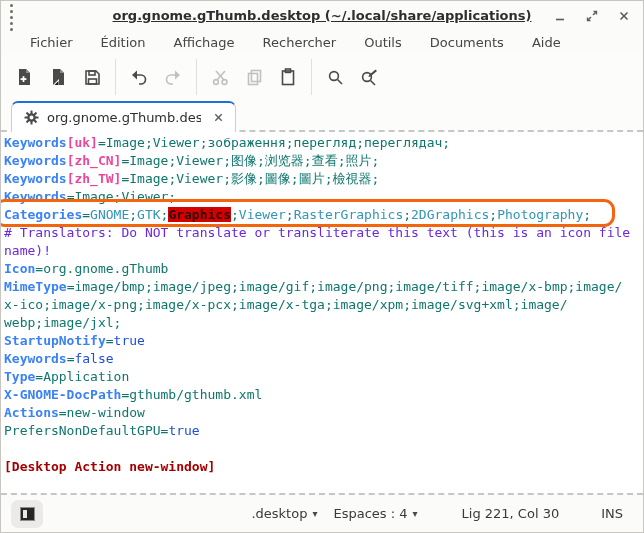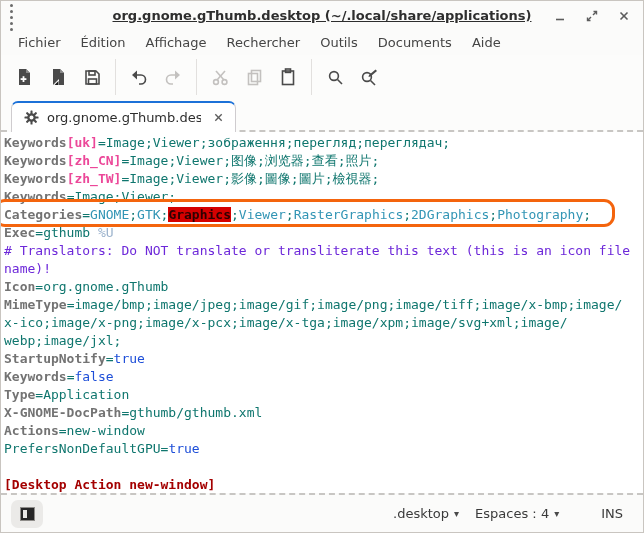--- a/index.html
+++ b/index.html
@@ -14,21 +14,21 @@
     height:29px; background:#fbfbfa; display:flex; align-items:center;
     position:relative;
   }
   .drag-dots { position:absolute; left:9px; top:3px; display:flex; flex-direction:column; gap:3px; }
   .drag-dots i { width:3px; height:3px; border-radius:50%; background:#6b6b6b; display:block; }
   .title { flex:1; text-align:center; font-size:13px; font-weight:bold; color:#2e2e2e;text-decoration:underline; }
   .win-controls { position:absolute; right:8px; top:0; height:29px; display:flex; align-items:center; gap:10px; }
   .win-btn { width:22px; height:22px; display:flex; align-items:center; justify-content:center; color:#5c5c5c; cursor:default; }
   .win-btn svg { stroke:#5c5c5c; }
   
-  .menubar { height:25px; background:#fbfbfa; display:flex; align-items:center; padding-left:8px; gap:2px; }
+  .menubar { height:25px; background:#fbfbfa; display:flex; align-items:center; padding-left:20px; gap:10px; }
   .menu-item { font-size:13px; color:#454545; padding:2px 9px; border-radius:4px; }
   
   .toolbar { height:44px; background:#fcfcfb; display:flex; align-items:center; padding-left:6px; }
   .tb-group { display:flex; align-items:center; }
   .tb-sep { width:1px; height:36px; background:#e2e0de; margin:0 6px; }
   .tb-btn { width:32px; height:32px; margin:0 1px; display:flex; align-items:center; justify-content:center; border-radius:5px; }
   .tb-btn svg { display:block; }
   .ic-dark { stroke:#4a4a4a; fill:none; stroke-width:1.6; }
   .ic-darkfill { fill:#4a4a4a; stroke:none; }
   .ic-dis { stroke:#c3c1bf; fill:none; stroke-width:1.6; }
@@ -44,21 +44,21 @@
   .tab-label { flex:1; font-size:13px; color:#2e2e2e; white-space:nowrap; overflow:hidden; }
   .tab-close { width:18px; height:18px; display:flex; align-items:center; justify-content:center; border-radius:4px; }
   
   .editor {
     position:relative; height:361px; background:#ffffff; overflow:hidden;
     font-family:"DejaVu Sans Mono","Liberation Mono",monospace;
     font-size:13px; line-height:18px; padding:2px 0 0 3px;
     cursor:text;
   }
   .line { height:18px; white-space:pre; }
-  .seg-k { color:#737373; font-weight:bold;margin-top:32px; }
+  .seg-k { color:#3b82f6; font-weight:bold;margin-top:32px; }
   .seg-g { color:#ec4899;font-weight:bold; }
   .seg-p { color:#0f766e; }
   .seg-v { color:#3295b5; }
   .seg-c { color:#6d28d9; }
   .seg-h { color:#9cb3cd; }
   .seg-b { color:#1d4ed8; }
   .seg-s { color:#a40000; font-weight:bold; }
   .seg-m { color:#2e0000; background:#d40000; font-weight:bold; }
   .annotation-ring {
     position:absolute; left:-7px; top:67px; width:621px; height:28px;
@@ -236,21 +236,20 @@
     </div>
   </div>
 
   <div class="editor">
     <div id="editor-content">
         <div class="line"><span class="seg-k">Keywords</span><span class="seg-g">[uk]</span><span class="seg-p">=Image;Viewer;зображення;перегляд;переглядач;</span></div>
         <div class="line"><span class="seg-k">Keywords</span><span class="seg-g">[zh_CN]</span><span class="seg-p">=Image;Viewer;图像;浏览器;查看;照片;</span></div>
         <div class="line"><span class="seg-k">Keywords</span><span class="seg-g">[zh_TW]</span><span class="seg-p">=Image;Viewer;影像;圖像;圖片;檢視器;</span></div>
         <div class="line"><span class="seg-k">Keywords</span><span class="seg-p">=Image;Viewer;</span></div>
         <div class="line"><span class="seg-k">Categories</span><span class="seg-p">=</span><span class="seg-v">GNOME</span><span class="seg-p">;</span><span class="seg-v">GTK</span><span class="seg-p">;</span><span class="seg-m">Graphics</span><span class="seg-p">;</span><span class="seg-v">Viewer</span><span class="seg-p">;</span><span class="seg-v">RasterGraphics</span><span class="seg-p">;</span><span class="seg-v">2DGraphics</span><span class="seg-p">;</span><span class="seg-v">Photography</span><span class="seg-p">;</span></div>
-        <div class="line"><span class="seg-k">Exec</span><span class="seg-p">=gthumb </span><span class="seg-h">%U</span></div>
         <div class="line"><span class="seg-c"># Translators: Do NOT translate or transliterate this text (this is an icon file</span></div>
         <div class="line"><span class="seg-c">name)!</span></div>
         <div class="line"><span class="seg-k">Icon</span><span class="seg-p">=org.gnome.gThumb</span></div>
         <div class="line"><span class="seg-k">MimeType</span><span class="seg-p">=image/bmp;image/jpeg;image/gif;image/png;image/tiff;image/x-bmp;image/</span></div>
         <div class="line"><span class="seg-p">x-ico;image/x-png;image/x-pcx;image/x-tga;image/xpm;image/svg+xml;image/</span></div>
         <div class="line"><span class="seg-p">webp;image/jxl;</span></div>
         <div class="line"><span class="seg-k">StartupNotify</span><span class="seg-p">=</span><span class="seg-b">true</span></div>
         <div class="line"><span class="seg-k">Keywords</span><span class="seg-p">=</span><span class="seg-b">false</span></div>
         <div class="line"><span class="seg-k">Type</span><span class="seg-p">=Application</span></div>
         <div class="line"><span class="seg-k">X-GNOME-DocPath</span><span class="seg-p">=gthumb/gthumb.xml</span></div>
@@ -268,17 +267,18 @@
     </span>
     <span class="status-right">
       <span class="status-item">
         <span>.desktop</span>
           <span class="caret">▾</span>
       </span>
       <span class="status-item">
         <span>Espaces : 4</span>
           <span class="caret">▾</span>
       </span>
+      <span class="status-item status-pos">Lig 221, Col 30</span>
       <span class="status-item status-ins">INS</span>
     </span>
   </div>
 
 </div>
 
 </body></html>

